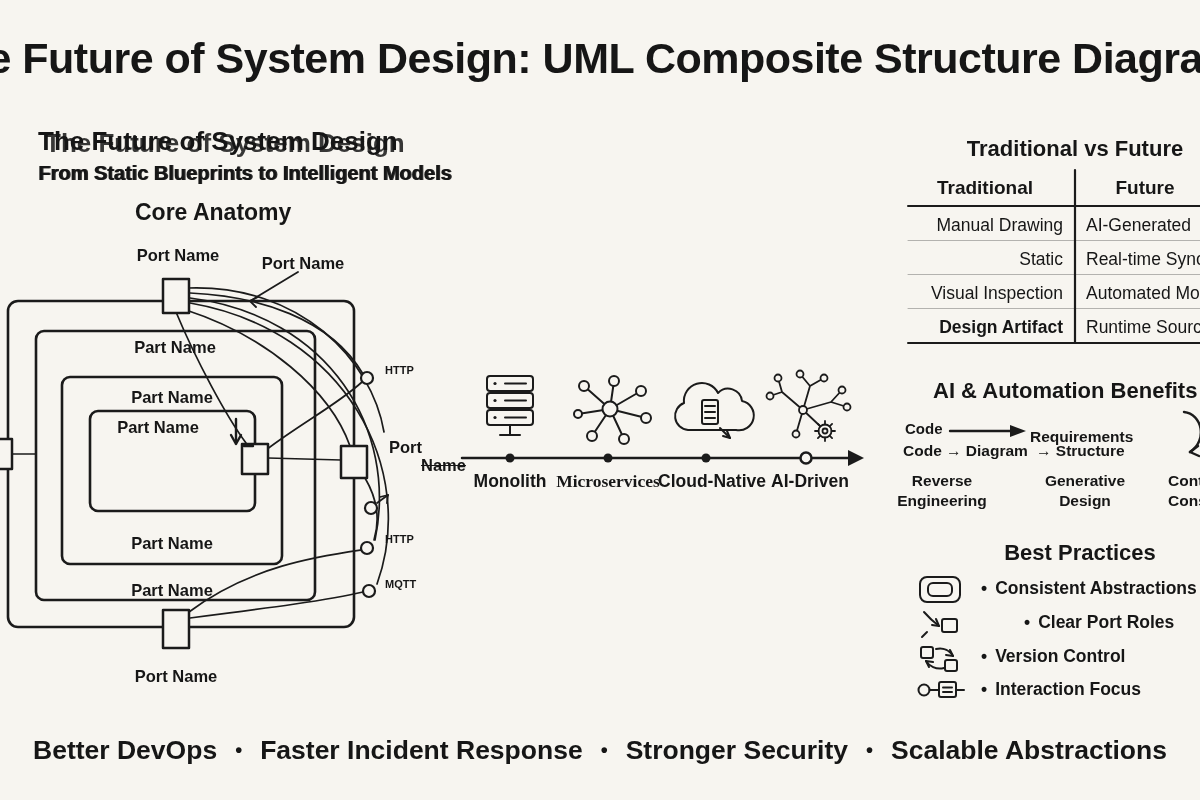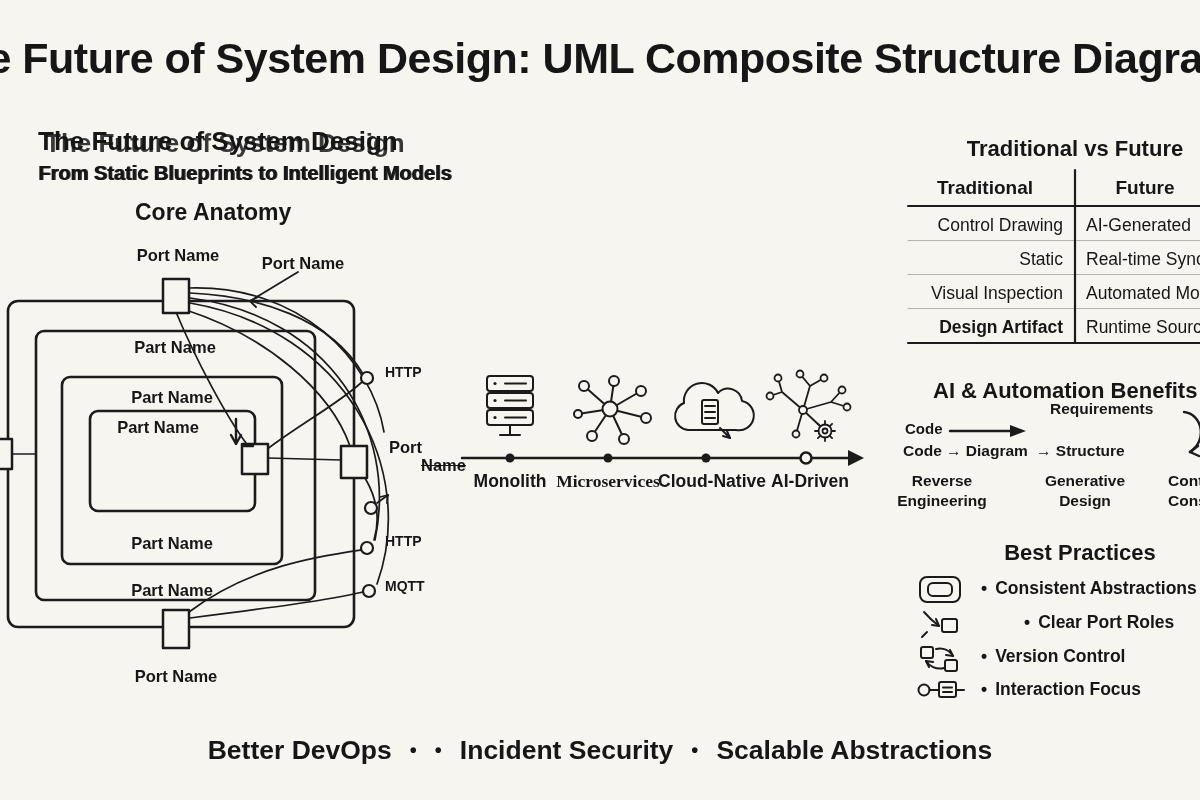--- a/index.html
+++ b/index.html
@@ -9,21 +9,21 @@
   }
   .txt{position:absolute;white-space:nowrap;color:#161616;}
   .center{transform:translateX(-50%);}
   .t-title{top:34px;left:50%;transform:translateX(-50%);font-size:43px;font-weight:700;letter-spacing:-0.5px;}
   .t-sub{font-size:26px;font-weight:700;}
   .t-sub.ghost{opacity:.85;}
   .t-tag{font-size:20px;font-weight:600;text-shadow:1.2px 0 0 #2e2e2e;}
   .t-h2{font-size:22px;font-weight:700;}
   .t-h2b{font-size:23px;font-weight:700;}
   .lbl{font-size:16.5px;font-weight:600;}
-  .iface{font-size:14px;font-weight:700;}
+  .iface{font-size:11px;font-weight:700;}
   .strike{text-decoration:line-through;}
   .tl-lbl{font-size:17.5px;font-weight:600;}
   .th{font-size:19px;font-weight:700;}
   .td{font-size:17.5px;font-weight:500;}
   .td-r{text-align:right;}
   .flow{font-size:15.5px;font-weight:600;}
   .flow-sm{font-size:15px;font-weight:600;}
   .bp-item{font-size:17.5px;font-weight:600;}
   .bp-item .b{margin-right:8px;}
   #footer-bar{position:absolute;left:0;top:735px;width:1200px;display:flex;justify-content:center;align-items:center;column-gap:18px;}
@@ -241,50 +241,51 @@
 
   <div class="txt tl-lbl center" style="left:510px;top:471px;">Monolith</div>
   <div class="txt tl-lbl center" style="left:608px;top:471px;font-family:Liberation Serif, serif;">Microservices</div>
   <div class="txt tl-lbl center" style="left:712px;top:471px;">Cloud-Native</div>
   <div class="txt tl-lbl center" style="left:810px;top:471px;">AI-Driven</div>
 
   <div class="txt t-h2" style="left:930px;top:136px;width:290px;text-align:center;">Traditional vs Future</div>
   <div class="txt th" style="left:900px;top:177px;width:170px;text-align:center;">Traditional</div>
   <div class="txt th" style="left:1085px;top:177px;width:120px;text-align:center;">Future</div>
 
-  <div class="txt td td-r" style="left:890px;top:215px;width:173px;">Control Drawing</div>
+  <div class="txt td td-r" style="left:890px;top:215px;width:173px;">Manual Drawing</div>
   <div class="txt td" style="left:1086px;top:215px;">AI-Generated</div>
   <div class="txt td td-r" style="left:890px;top:249px;width:173px;">Static</div>
   <div class="txt td" style="left:1086px;top:249px;">Real-time Sync</div>
   <div class="txt td td-r" style="left:890px;top:283px;width:173px;">Visual Inspection</div>
   <div class="txt td" style="left:1086px;top:283px;">Automated Model</div>
   <div class="txt td td-r" style="left:890px;top:317px;width:173px;font-weight:bold;">Design Artifact</div>
   <div class="txt td" style="left:1086px;top:317px;">Runtime Source</div>
 
   <div class="txt t-h2" style="left:933px;top:378px;">AI &amp; Automation Benefits</div>
   <div class="txt flow-sm" style="left:905px;top:420px;">Code</div>
   <div class="txt flow" style="left:903px;top:442px;">Code → Diagram</div>
-  <div class="txt flow" style="left:1030px;top:400px;margin-left:20px;">Requirements</div>
+  <div class="txt flow" style="left:1030px;top:428px;">Requirements</div>
   <div class="txt flow" style="left:1036px;top:442px;">→ Structure</div>
 
   <div class="txt flow center" style="left:942px;top:472px;">Reverse</div>
   <div class="txt flow center" style="left:942px;top:492px;">Engineering</div>
   <div class="txt flow center" style="left:1085px;top:472px;">Generative</div>
   <div class="txt flow center" style="left:1085px;top:492px;text-align:center;">Design</div>
   <div class="txt flow" style="left:1168px;top:472px;">Cont</div>
   <div class="txt flow" style="left:1168px;top:492px;">Cons</div>
 
   <div class="txt t-h2" style="left:930px;top:540px;width:300px;text-align:center;">Best Practices</div>
   <div class="txt bp-item" style="left:981px;top:578px;"><span class="b">•</span><span>Consistent Abstractions</span></div>
   <div class="txt bp-item" style="left:981px;top:612px;margin-left:43px;"><span class="b">•</span><span>Clear Port Roles</span></div>
   <div class="txt bp-item" style="left:981px;top:646px;"><span class="b">•</span><span>Version Control</span></div>
   <div class="txt bp-item" style="left:981px;top:679px;"><span class="b">•</span><span>Interaction Focus</span></div>
 
   <div id="footer-bar">
     <span class="f-item">Better DevOps</span>
     <span class="f-dot">•</span>
+    <span class="f-item">Faster Incident Response</span>
     <span class="f-dot">•</span>
-    <span class="f-item">Incident Security</span>
+    <span class="f-item">Stronger Security</span>
     <span class="f-dot">•</span>
     <span class="f-item">Scalable Abstractions</span>
   </div>
 
 </div>
 
 </body></html>

